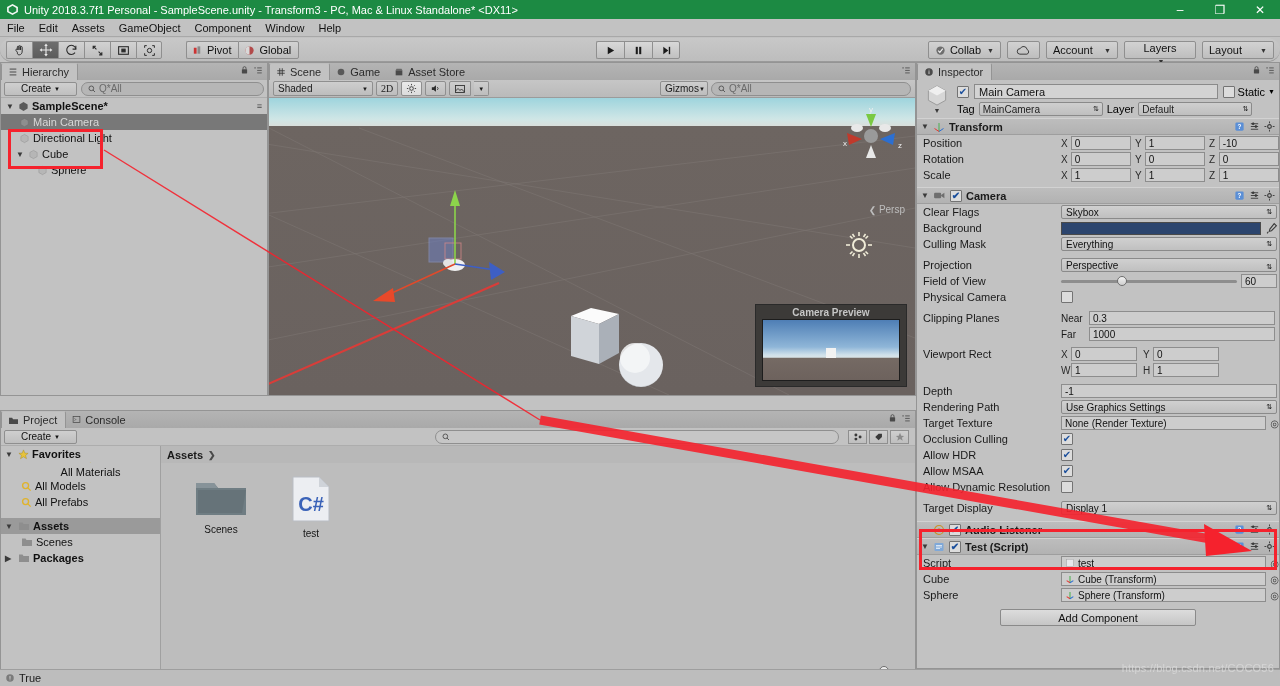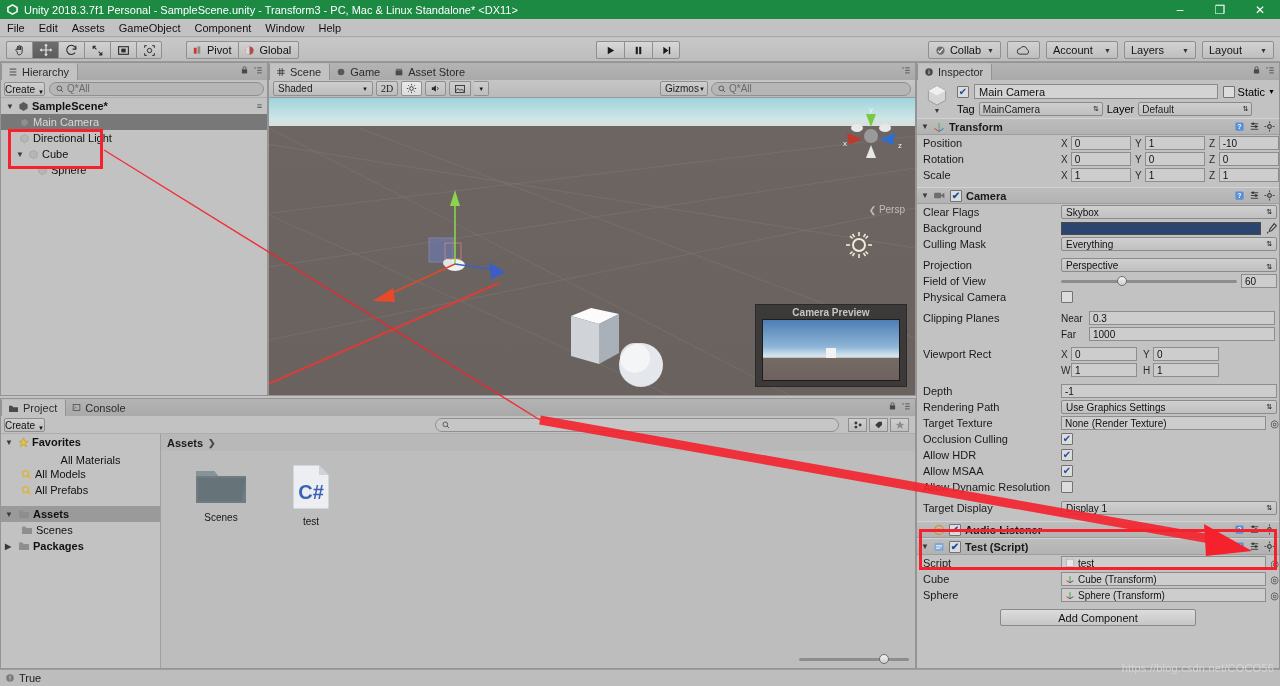--- a/index.html
+++ b/index.html
@@ -34,20 +34,21 @@
     background: #c2c2c2; display: flex; align-items: center;
     border-bottom: 1px solid #a8a8a8;
   }
   .menuitem { padding: 0 7px; font-size: 11px; color: #111; line-height: 18px; }
 
   
   .toolbar {
     position: absolute; left: 0; top: 38px; width: 1280px; height: 24px;
     background: linear-gradient(#c8c8c8,#bdbdbd);
     border-bottom: 1px solid #9a9a9a;
+    border-radius: 12px;
   }
   .tbtn-group { position: absolute; display: flex; top: 3px; }
   .tbtn {
     width: 26px; height: 18px; background: linear-gradient(#d2d2d2,#bebebe);
     border: 1px solid #8f8f8f; border-right: none;
     display: flex; align-items: center; justify-content: center;
   }
   .tbtn:first-child { border-radius: 2px 0 0 2px; }
   .tbtn:last-child { border-right: 1px solid #8f8f8f; border-radius: 0 2px 2px 0; }
   .tbtn.active { background: linear-gradient(#6e6e6e,#5c5c5c); }
@@ -95,23 +96,23 @@
   }
   .tab-tools { position: absolute; right: 3px; top: 2px; display: flex; gap: 3px; align-items: center; }
 
   
   #hierarchy { left: 0; top: 62px; width: 268px; height: 334px; }
   .h-toolbar {
     height: 18px; background: #c2c2c2; display: flex; align-items: center;
     padding: 0 3px; gap: 4px; border-bottom: 1px solid #adadad;
   }
   .create-btn {
-    height: 14px; padding: 0 0; background: linear-gradient(#cfcfcf,#bfbfbf);
+    height: 14px; padding: 0 16px; background: linear-gradient(#cfcfcf,#bfbfbf);
     border: 1px solid #8f8f8f; border-radius: 2px; font-size: 10px;
-    display: flex; align-items: flex-end; gap: 3px; color: #111;
+    display: flex; align-items: center; gap: 3px; color: #111;
   }
   .searchfield {
     flex: 1; height: 14px; background: #b6b6b6; border: 1px solid #8f8f8f;
     border-radius: 7px; display: flex; align-items: center; padding: 0 6px; gap: 3px;
     font-size: 10px; color: #6a6a6a;
   }
   .h-list { font-size: 11px; }
   .h-row {
     height: 16px; display: flex; align-items: center; gap: 3px;
     padding-left: 4px; color: #111; position: relative;
@@ -224,21 +225,21 @@
     height: 14px; background: #cdcdcd; border: 1px solid #8d8d8d; font-size: 10px;
     display: flex; align-items: center; gap: 3px; padding: 0 3px; color: #111;
   }
   .add-comp {
     width: 196px; height: 17px; margin: 6px auto 0 auto;
     background: linear-gradient(#dcdcdc,#c6c6c6); border: 1px solid #8a8a8a; border-radius: 2px;
     display: flex; align-items: center; justify-content: center; font-size: 11px; color: #111;
   }
 
   
-  #project { left: 0; top: 398px; width: 916px; height: 271px; }
+  #project { left: 0; top: 410px; width: 916px; height: 271px; }
   .pj-toolbar {
     height: 18px; background: #c2c2c2; display: flex; align-items: center;
     padding: 0 3px; border-bottom: 1px solid #adadad; position: relative;
   }
   .pj-search {
     position: absolute; left: 434px; top: 2px; width: 404px; height: 14px;
     background: #c6c6c6; border: 1px solid #8f8f8f; border-radius: 7px;
     display: flex; align-items: center; padding: 0 6px; gap: 3px; font-size: 10px; color: #6a6a6a;
   }
   .pj-filters { position: absolute; right: 6px; top: 2px; display: flex; gap: 2px; }
@@ -392,21 +393,21 @@
       </div>
       <div class="rtbtn" style="padding:0 8px;">
         <svg width="15" height="11" viewBox="0 0 24 18" fill="none" stroke="#3a3a3a" stroke-width="1.6">
             <path d="M6 15a4.5 4.5 0 01.6-9A6 6 0 0118 7.5a4 4 0 01-.4 7.5z"></path>
           </svg>
       </div>
       <div class="rtbtn" style="width:72px;justify-content:space-between;">
         <span>Account</span>
         <span class="caret">▼</span>
       </div>
-      <div class="rtbtn" style="width:72px;justify-content:space-between;">
+      <div class="rtbtn" style="width:72px;justify-content:space-between;flex-direction:column;">
         <span>Layers</span>
         <span class="caret">▼</span>
       </div>
       <div class="rtbtn" style="width:72px;justify-content:space-between;">
         <span>Layout</span>
         <span class="caret">▼</span>
       </div>
     </div>
   </div>
 

